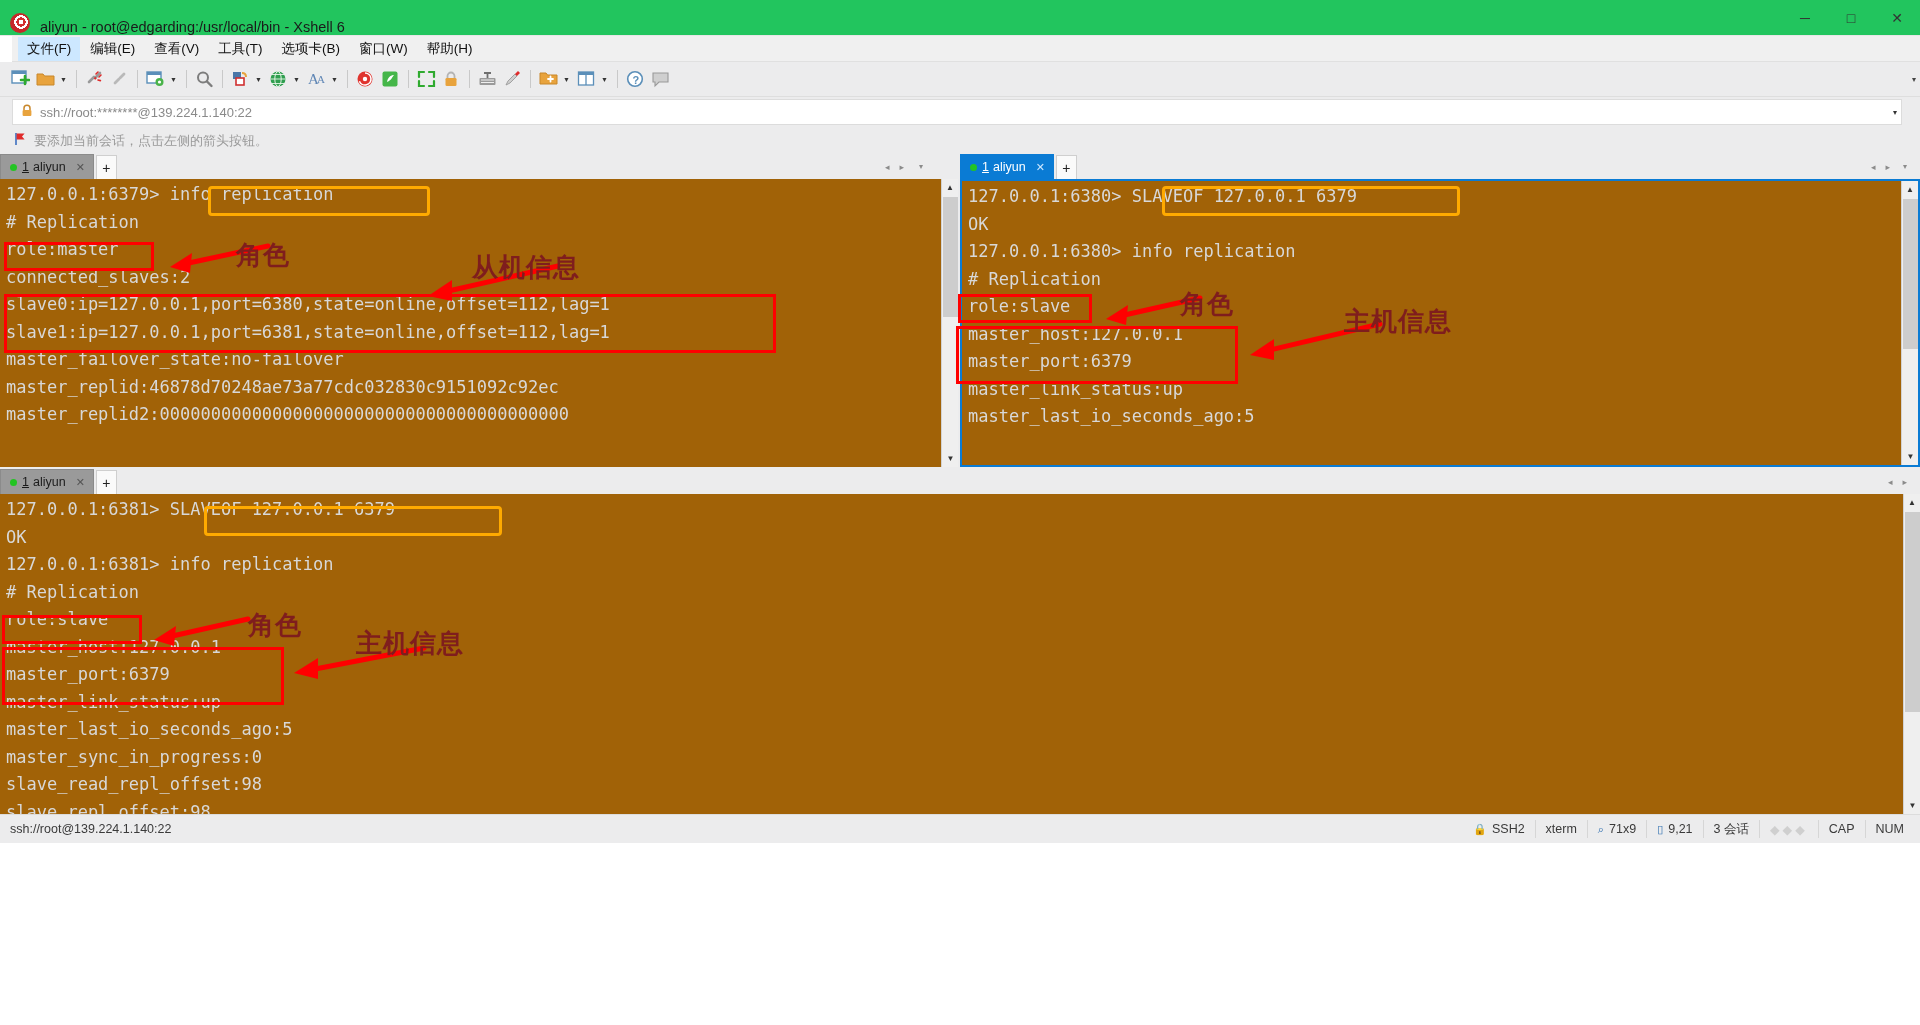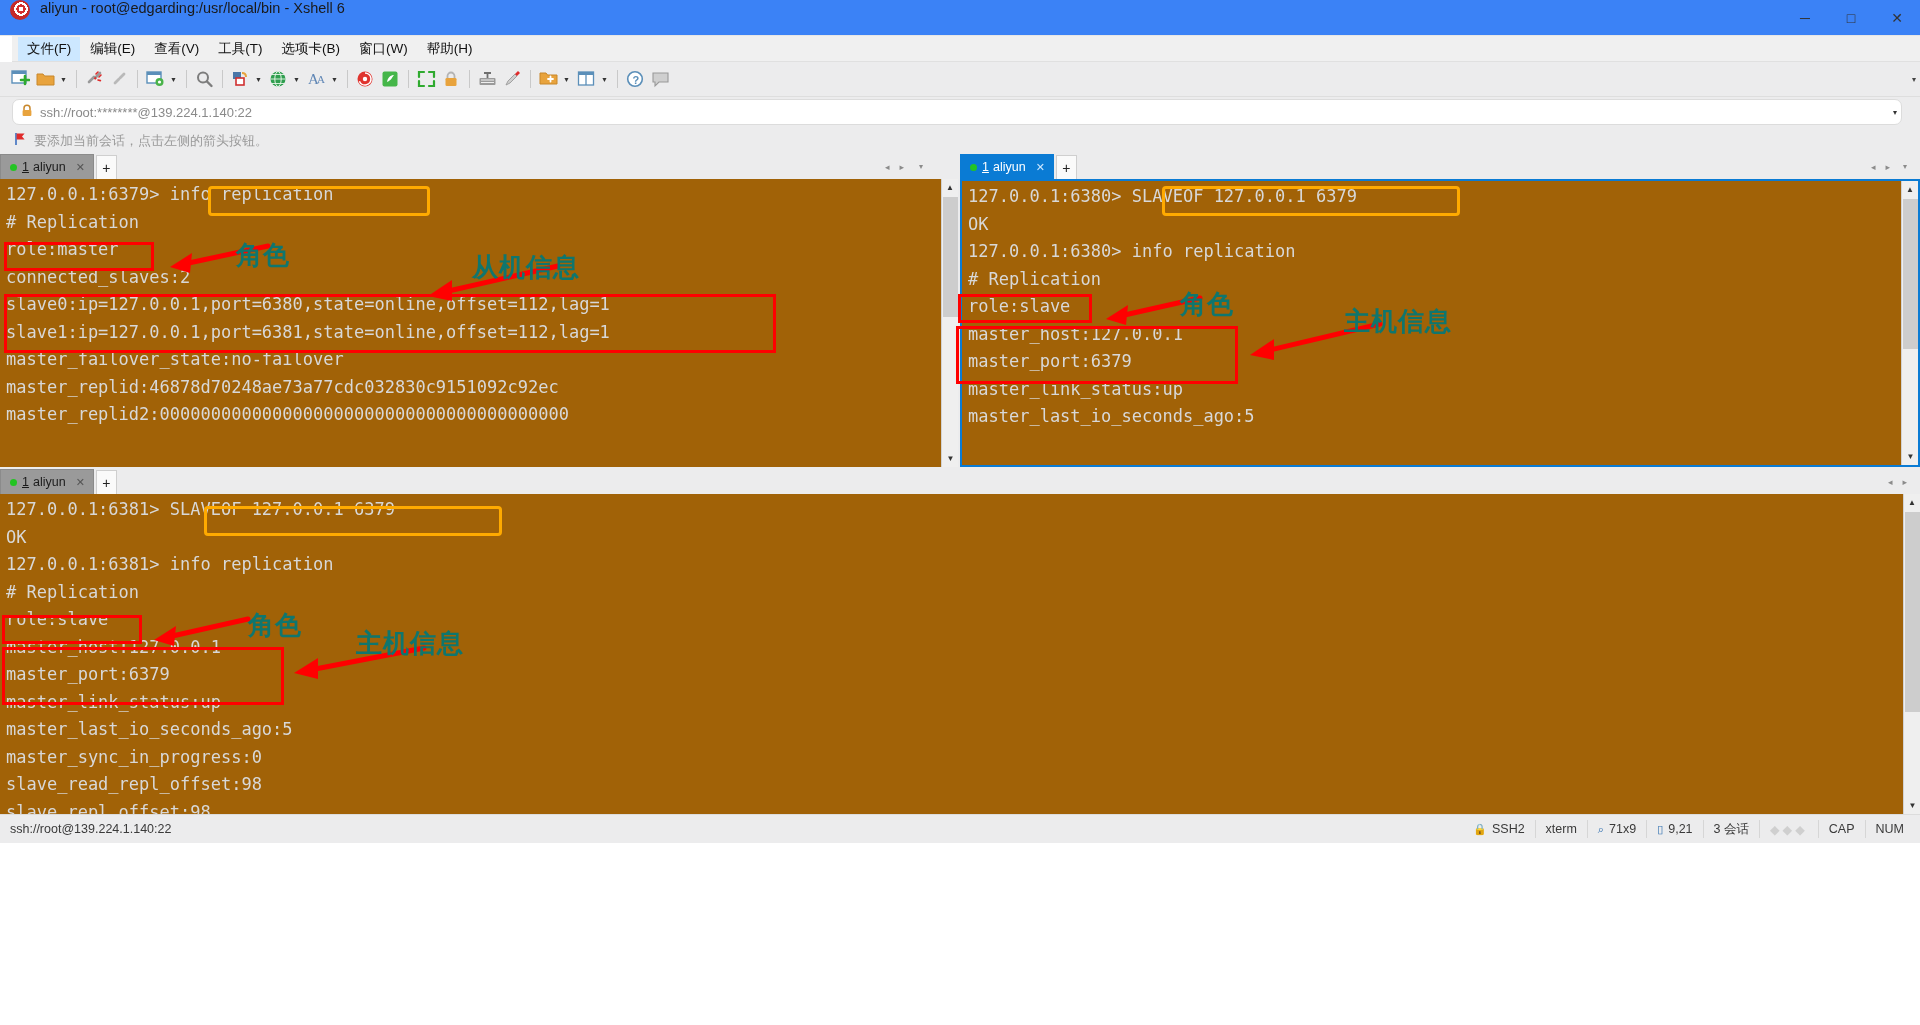--- a/index.html
+++ b/index.html
@@ -1,20 +1,20 @@
 <!DOCTYPE html>
 <html><head>
 <meta charset="utf-8">
 <style>
   * { box-sizing: border-box; margin:0; padding:0; }
   html,body { width:1920px; height:1025px; overflow:hidden; background:#fff;
     font-family:"Liberation Sans", sans-serif; }
 
   
-  .titlebar { height:36px; background:#3b82f6; display:flex; align-items:flex-start;
+  .titlebar { height:36px; background:#22c55e; display:flex; align-items:flex-end;
     border-bottom:1px solid #e6e6e6; position:relative; }
   .tb-icon { width:22px; height:22px; margin:0 8px 0 10px; position:relative; }
   .tb-icon .spiral { width:20px; height:20px; border-radius:50%;
     background:radial-gradient(circle at 55% 45%, #fff 0 14%, #d32f2f 14% 30%, #fff 30% 44%, #c62828 44% 70%, #b71c1c 70% 100%); }
   .tb-title { font-size:14.5px; color:#1a1a1a; }
   .tb-btns { position:absolute; right:0; top:0; height:36px; display:flex; }
   .tb-btn { width:46px; height:36px; display:flex; align-items:center; justify-content:center;
     font-size:14px; color:#333; }
 
   
@@ -80,21 +80,21 @@
 
   
   .hstrip { position:absolute; right:0; display:flex; align-items:center; height:25px;
     font-size:9px; color:#8b8b8b; }
   .hstrip span { margin:0 5px; }
 
   
   .ovl { position:absolute; pointer-events:none; }
   .box-red { border:3px solid #ff0000; }
   .box-orange { border:3px solid #ffaa00; border-radius:4px; }
-  .cn-label { color:#0f766e; font-family:Liberation Mono, monospace;
+  .cn-label { color:#7f1d1d; font-family:Liberation Mono, monospace;
     font-size:26px; font-weight:700; letter-spacing:1px; }
   .arrow-svg { position:absolute; }
 
   
   .statusbar { height:29px; background:#ececed; border-top:1px solid #dcdcdc;
     display:flex; align-items:center; font-size:12.5px; color:#3a3a3a; position:relative; }
   .sb-left { padding-left:10px; }
   .sb-right { position:absolute; right:6px; display:flex; align-items:center; }
   .sb-cell { display:flex; align-items:center; padding:0 10px; border-left:1px solid #d6d6d6; height:18px; }
   .sb-cell:first-child { border-left:none; }
@@ -259,21 +259,21 @@
   </div>
   <div class="tool">
     <svg width="19" height="18" viewBox="0 0 19 18">
         <path d="M2 3h15v9H8l-4 4v-4H2z" fill="#cfcfcf" stroke="#9a9a9a" stroke-width="1.1"></path>
       </svg>
   </div>
   <div class="tb-overflow">▾</div>
 </div>
 
 <div class="urlbar-wrap">
-  <div class="urlbar" style="flex:1;border-radius:7px;">
+  <div class="urlbar" style="flex:1;">
     <span class="url-lock">
       <svg width="12" height="13" viewBox="0 0 12 13">
           <path d="M3 6V4.3a3 3 0 0 1 6 0V6" fill="none" stroke="#c8872b" stroke-width="1.5"></path>
           <rect x="1.6" y="6" width="8.8" height="6" rx="1" fill="#e8a33d"></rect>
         </svg>
     </span>
     <span class="url-text">ssh://root:********@139.224.1.140:22</span>
     <span class="url-caret">▾</span>
   </div>
 </div>

